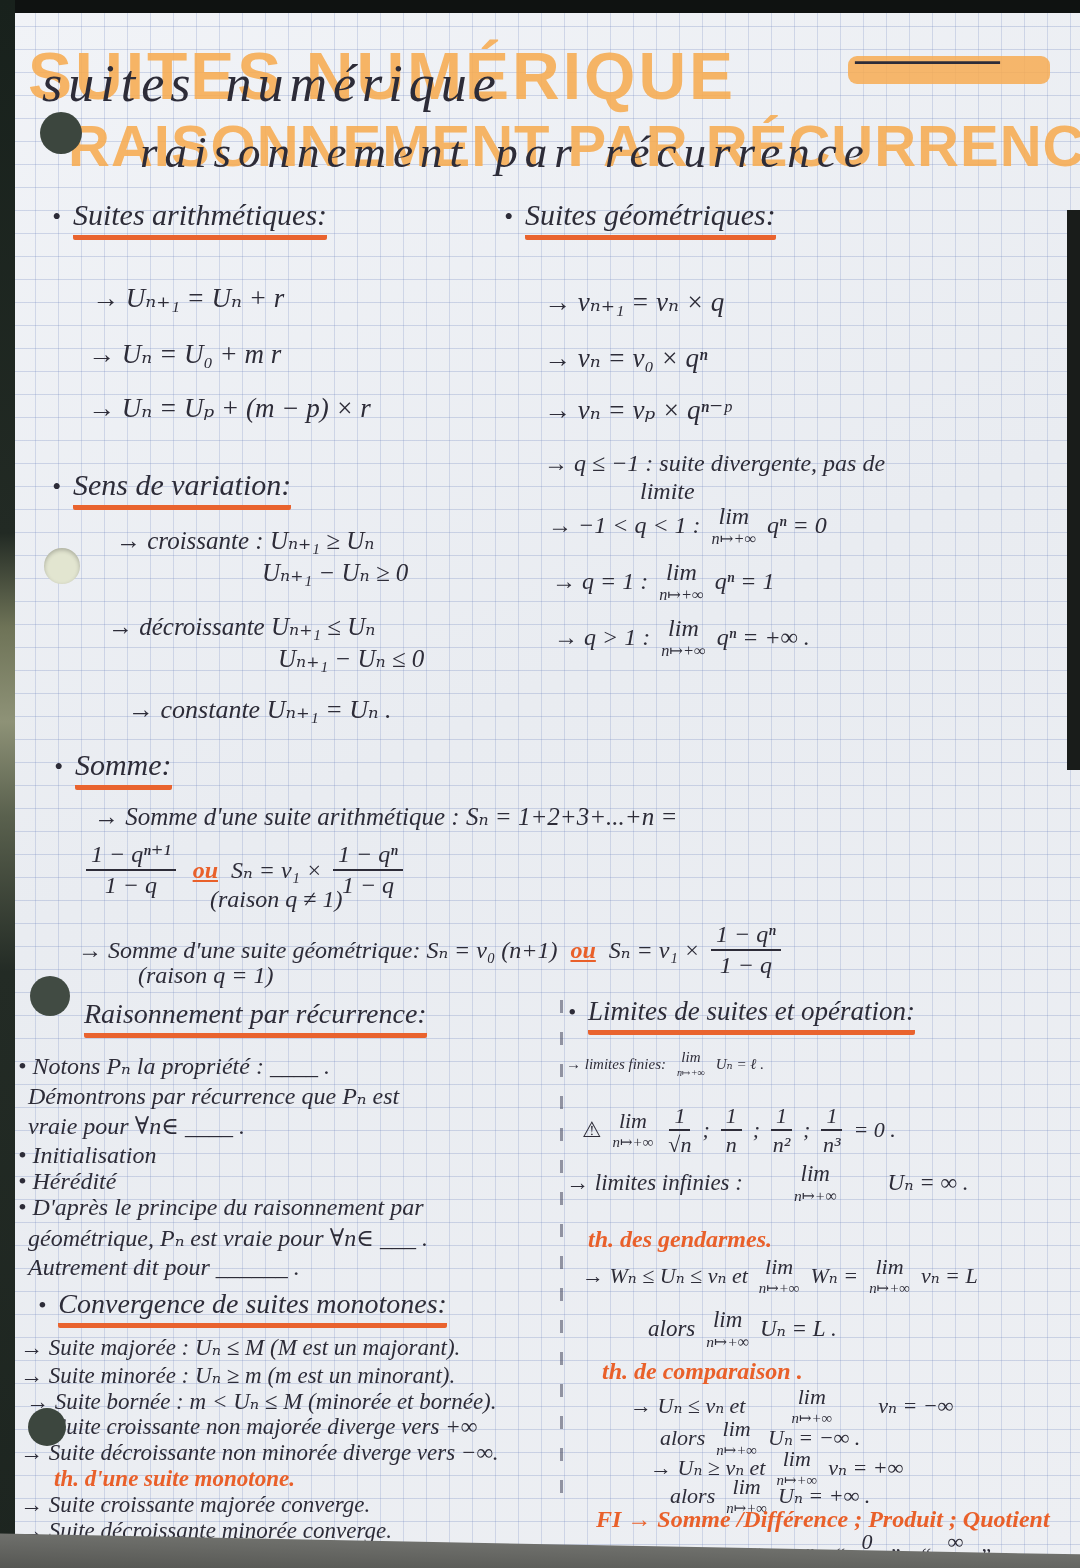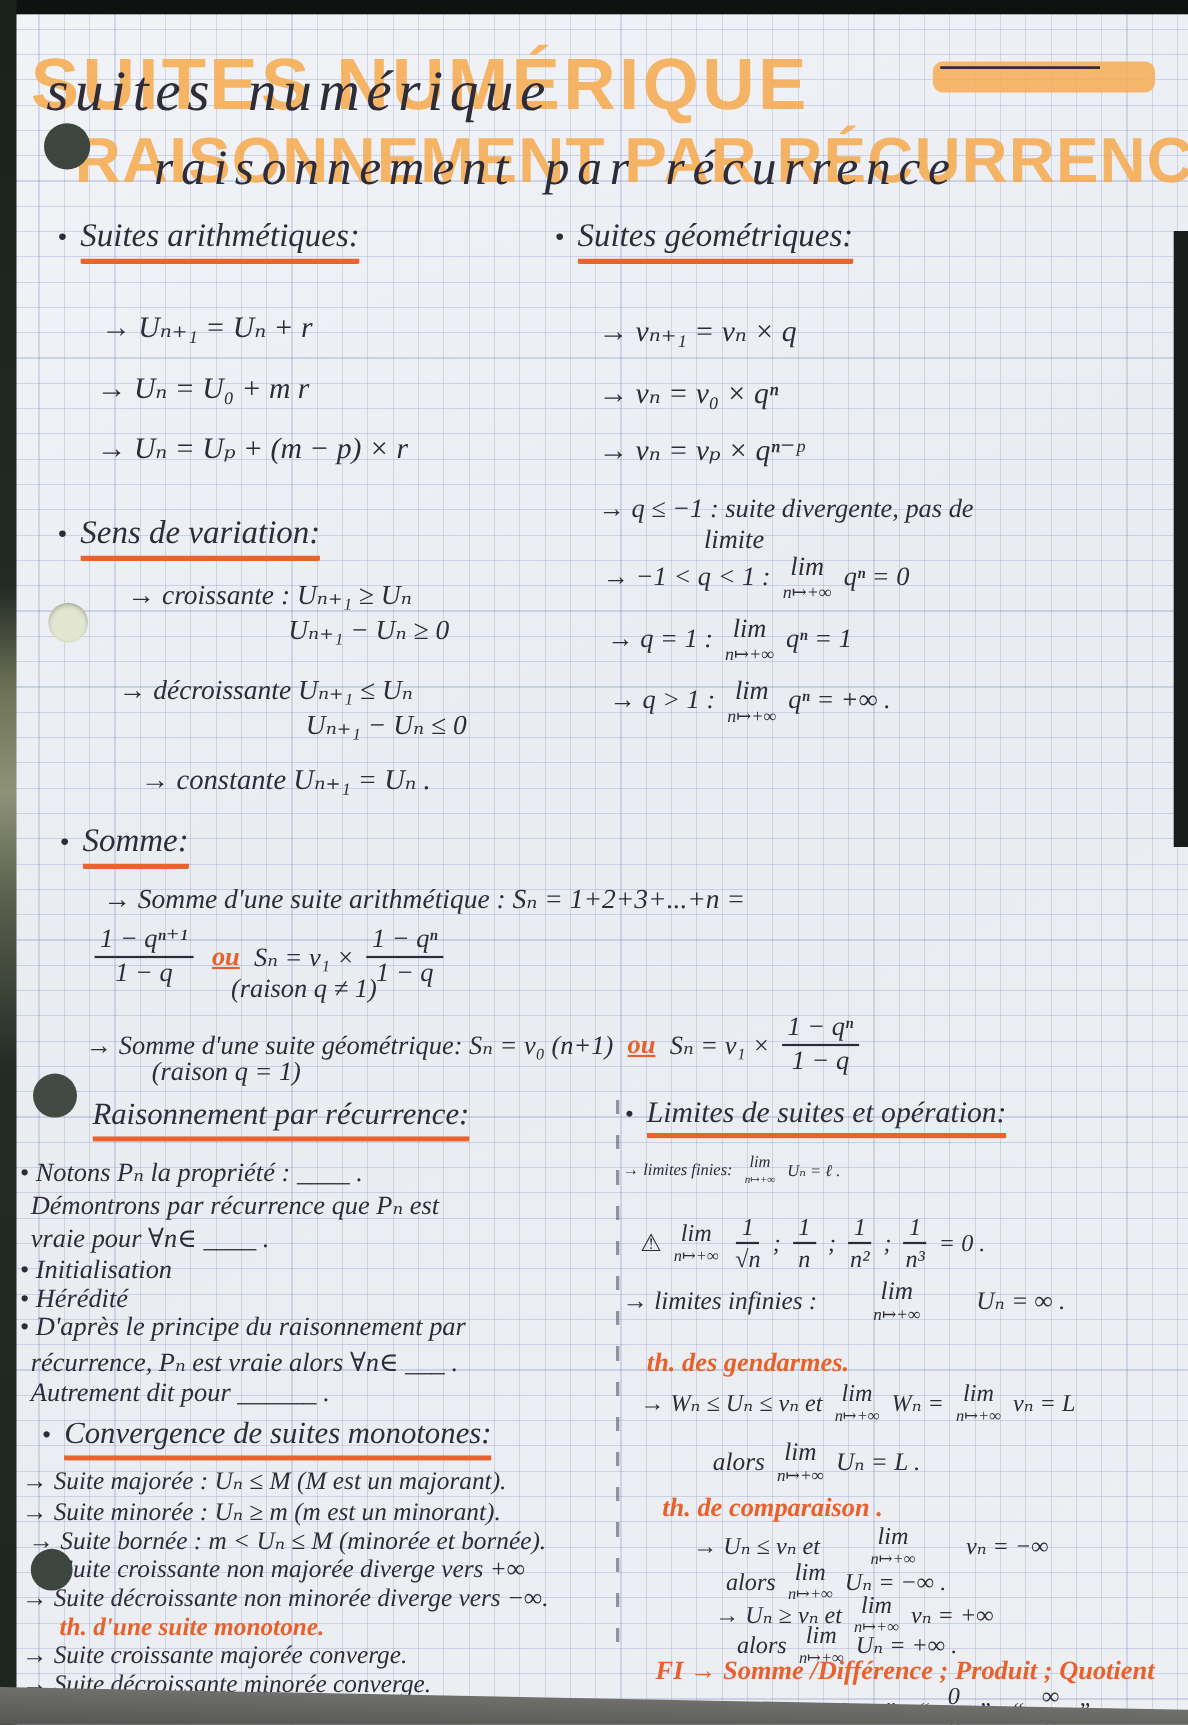--- a/index.html
+++ b/index.html
@@ -142,21 +142,21 @@
 
   <div class="abs ink hdrline" style="left:72px;top:988px;font-size:28px;">
     <span class="hdr">Raisonnement par récurrence:</span>
   </div>
   <div class="abs ink" style="left:6px;top:1042px;font-size:24px;">• Notons Pₙ la propriété : ____ .</div>
   <div class="abs ink" style="left:16px;top:1072px;font-size:24px;">Démontrons par récurrence que Pₙ est</div>
   <div class="abs ink" style="left:16px;top:1102px;font-size:24px;">vraie pour ∀n∈ ____ .</div>
   <div class="abs ink" style="left:6px;top:1132px;font-size:24px;">• Initialisation</div>
   <div class="abs ink" style="left:6px;top:1158px;font-size:24px;">• Hérédité</div>
   <div class="abs ink" style="left:6px;top:1184px;font-size:24px;">• D'après le principe du raisonnement par</div>
-  <div class="abs ink" style="left:16px;top:1214px;font-size:24px;">récurrence, Pₙ est vraie alors ∀n∈ ___ .</div>
+  <div class="abs ink" style="left:16px;top:1214px;font-size:24px;">géométrique, Pₙ est vraie pour ∀n∈ ___ .</div>
   <div class="abs ink" style="left:16px;top:1244px;font-size:24px;">Autrement dit pour ______ .</div>
 
   <div class="abs ink hdrline" style="left:556px;top:986px;font-size:27px;">
     <span class="dot">•</span>
     <span class="hdr">Limites de suites et opération:</span>
   </div>
 
   <div class="abs ink composed" style="left:554px;top:1040px;font-size:15px;">
     <span>→ limites finies: </span>
     <span class="lim">

